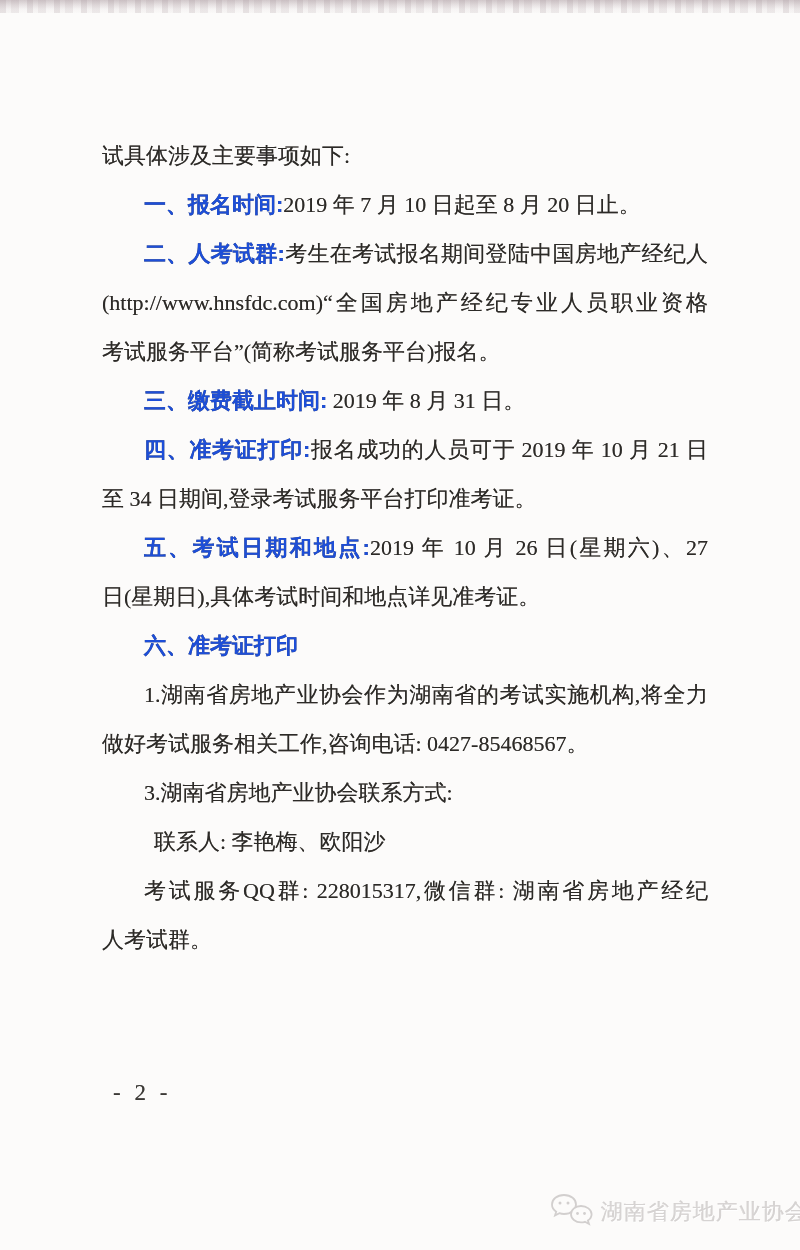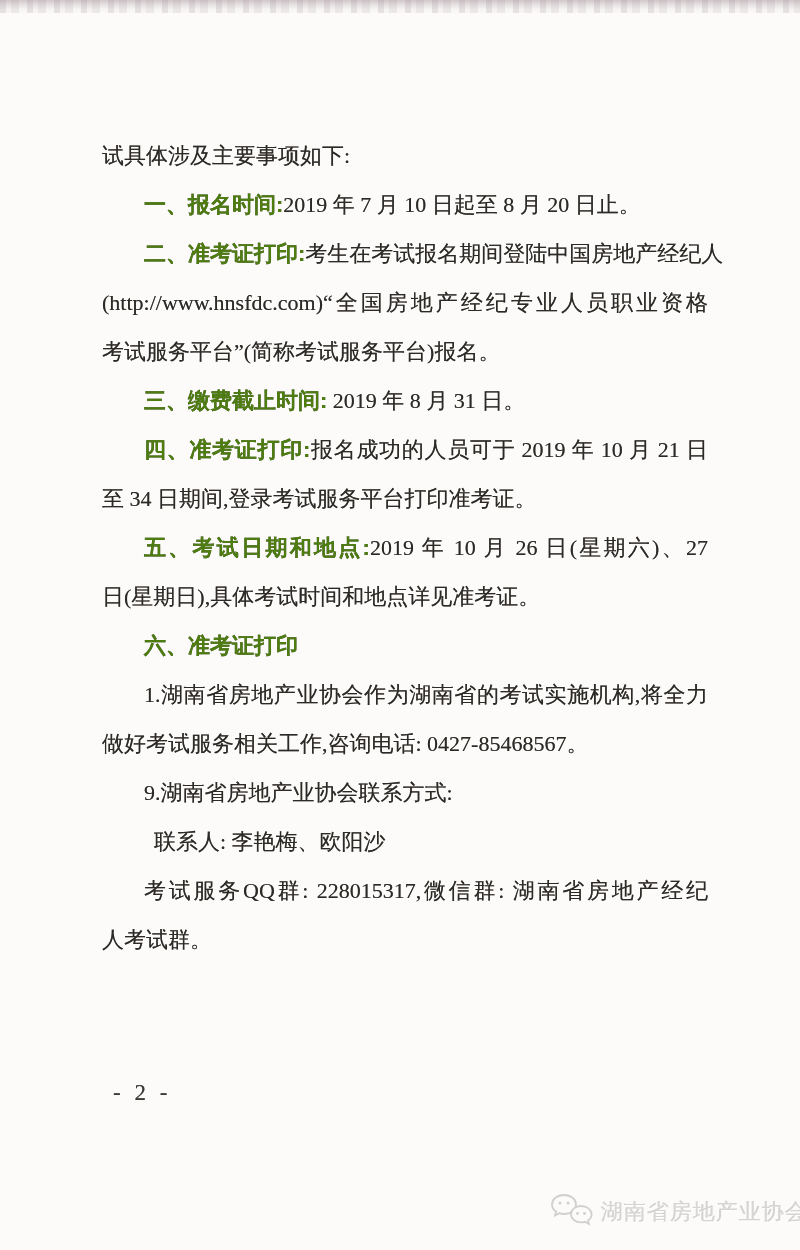--- a/index.html
+++ b/index.html
@@ -50,21 +50,21 @@
   .line.justify {
     text-align: justify;
     text-align-last: justify;
   }
   .i0 { padding-left: 0; }
   .i1 { padding-left: 42px; }
   .i2 { padding-left: 52px; }
   .seg.bold {
     font-family: "Liberation Sans", "DejaVu Sans", sans-serif;
     font-weight: 700;
-    color: #4d7c0f;
+    color: #1d4ed8;
     text-shadow: 0 0 0.6px rgba(35,33,32,0.8);
   }
   .page-number {
     position: absolute;
     left: 113px;
     top: 1080px;
     font-size: 23px;
     letter-spacing: 4px;
     color: #3b3936;
     text-shadow: 0 0 0.6px rgba(62,57,52,0.6);
@@ -90,32 +90,32 @@
 </head>
 <body>
 
 <div class="paper">
 
   <div class="scan-edge"></div>
 
   <div class="doc" id="doc-lines">
       <div class="line i0"><span class="seg">试具体涉及主要事项如下:</span></div>
       <div class="line i1"><span class="seg bold">一、报名时间:</span><span class="seg">2019 年 7 月 10 日起至 8 月 20 日止。</span></div>
-      <div class="line i1 justify"><span class="seg bold">二、准考证打印:</span><span class="seg">考生在考试报名期间登陆中国房地产经纪人</span></div>
+      <div class="line i1 justify"><span class="seg bold">二、人考试群:</span><span class="seg">考生在考试报名期间登陆中国房地产经纪人</span></div>
       <div class="line i0 justify"><span class="seg">(http://www.hnsfdc.com)“全国房地产经纪专业人员职业资格</span></div>
       <div class="line i0"><span class="seg">考试服务平台”(简称考试服务平台)报名。</span></div>
       <div class="line i1"><span class="seg bold">三、缴费截止时间:</span><span class="seg"> 2019 年 8 月 31 日。</span></div>
       <div class="line i1 justify"><span class="seg bold">四、准考证打印:</span><span class="seg">报名成功的人员可于 2019 年 10 月 21 日</span></div>
       <div class="line i0"><span class="seg">至 34 日期间,登录考试服务平台打印准考证。</span></div>
       <div class="line i1 justify"><span class="seg bold">五、考试日期和地点:</span><span class="seg">2019 年 10 月 26 日(星期六)、27</span></div>
       <div class="line i0"><span class="seg">日(星期日),具体考试时间和地点详见准考证。</span></div>
       <div class="line i1"><span class="seg bold">六、准考证打印</span></div>
       <div class="line i1 justify"><span class="seg">1.湖南省房地产业协会作为湖南省的考试实施机构,将全力</span></div>
       <div class="line i0"><span class="seg">做好考试服务相关工作,咨询电话: 0427-85468567。</span></div>
-      <div class="line i1"><span class="seg">9.湖南省房地产业协会联系方式:</span></div>
+      <div class="line i1"><span class="seg">3.湖南省房地产业协会联系方式:</span></div>
       <div class="line i2"><span class="seg">联系人: 李艳梅、欧阳沙</span></div>
       <div class="line i1 justify"><span class="seg">考试服务QQ群: 228015317,微信群: 湖南省房地产经纪</span></div>
       <div class="line i0"><span class="seg">人考试群。</span></div>
     </div>
 
   <div class="page-number">- 2 -</div>
 
   <div class="watermark">
     <svg class="wechat-icon" width="44" height="38" viewBox="0 0 44 38" fill="none" xmlns="http://www.w3.org/2000/svg">
 

